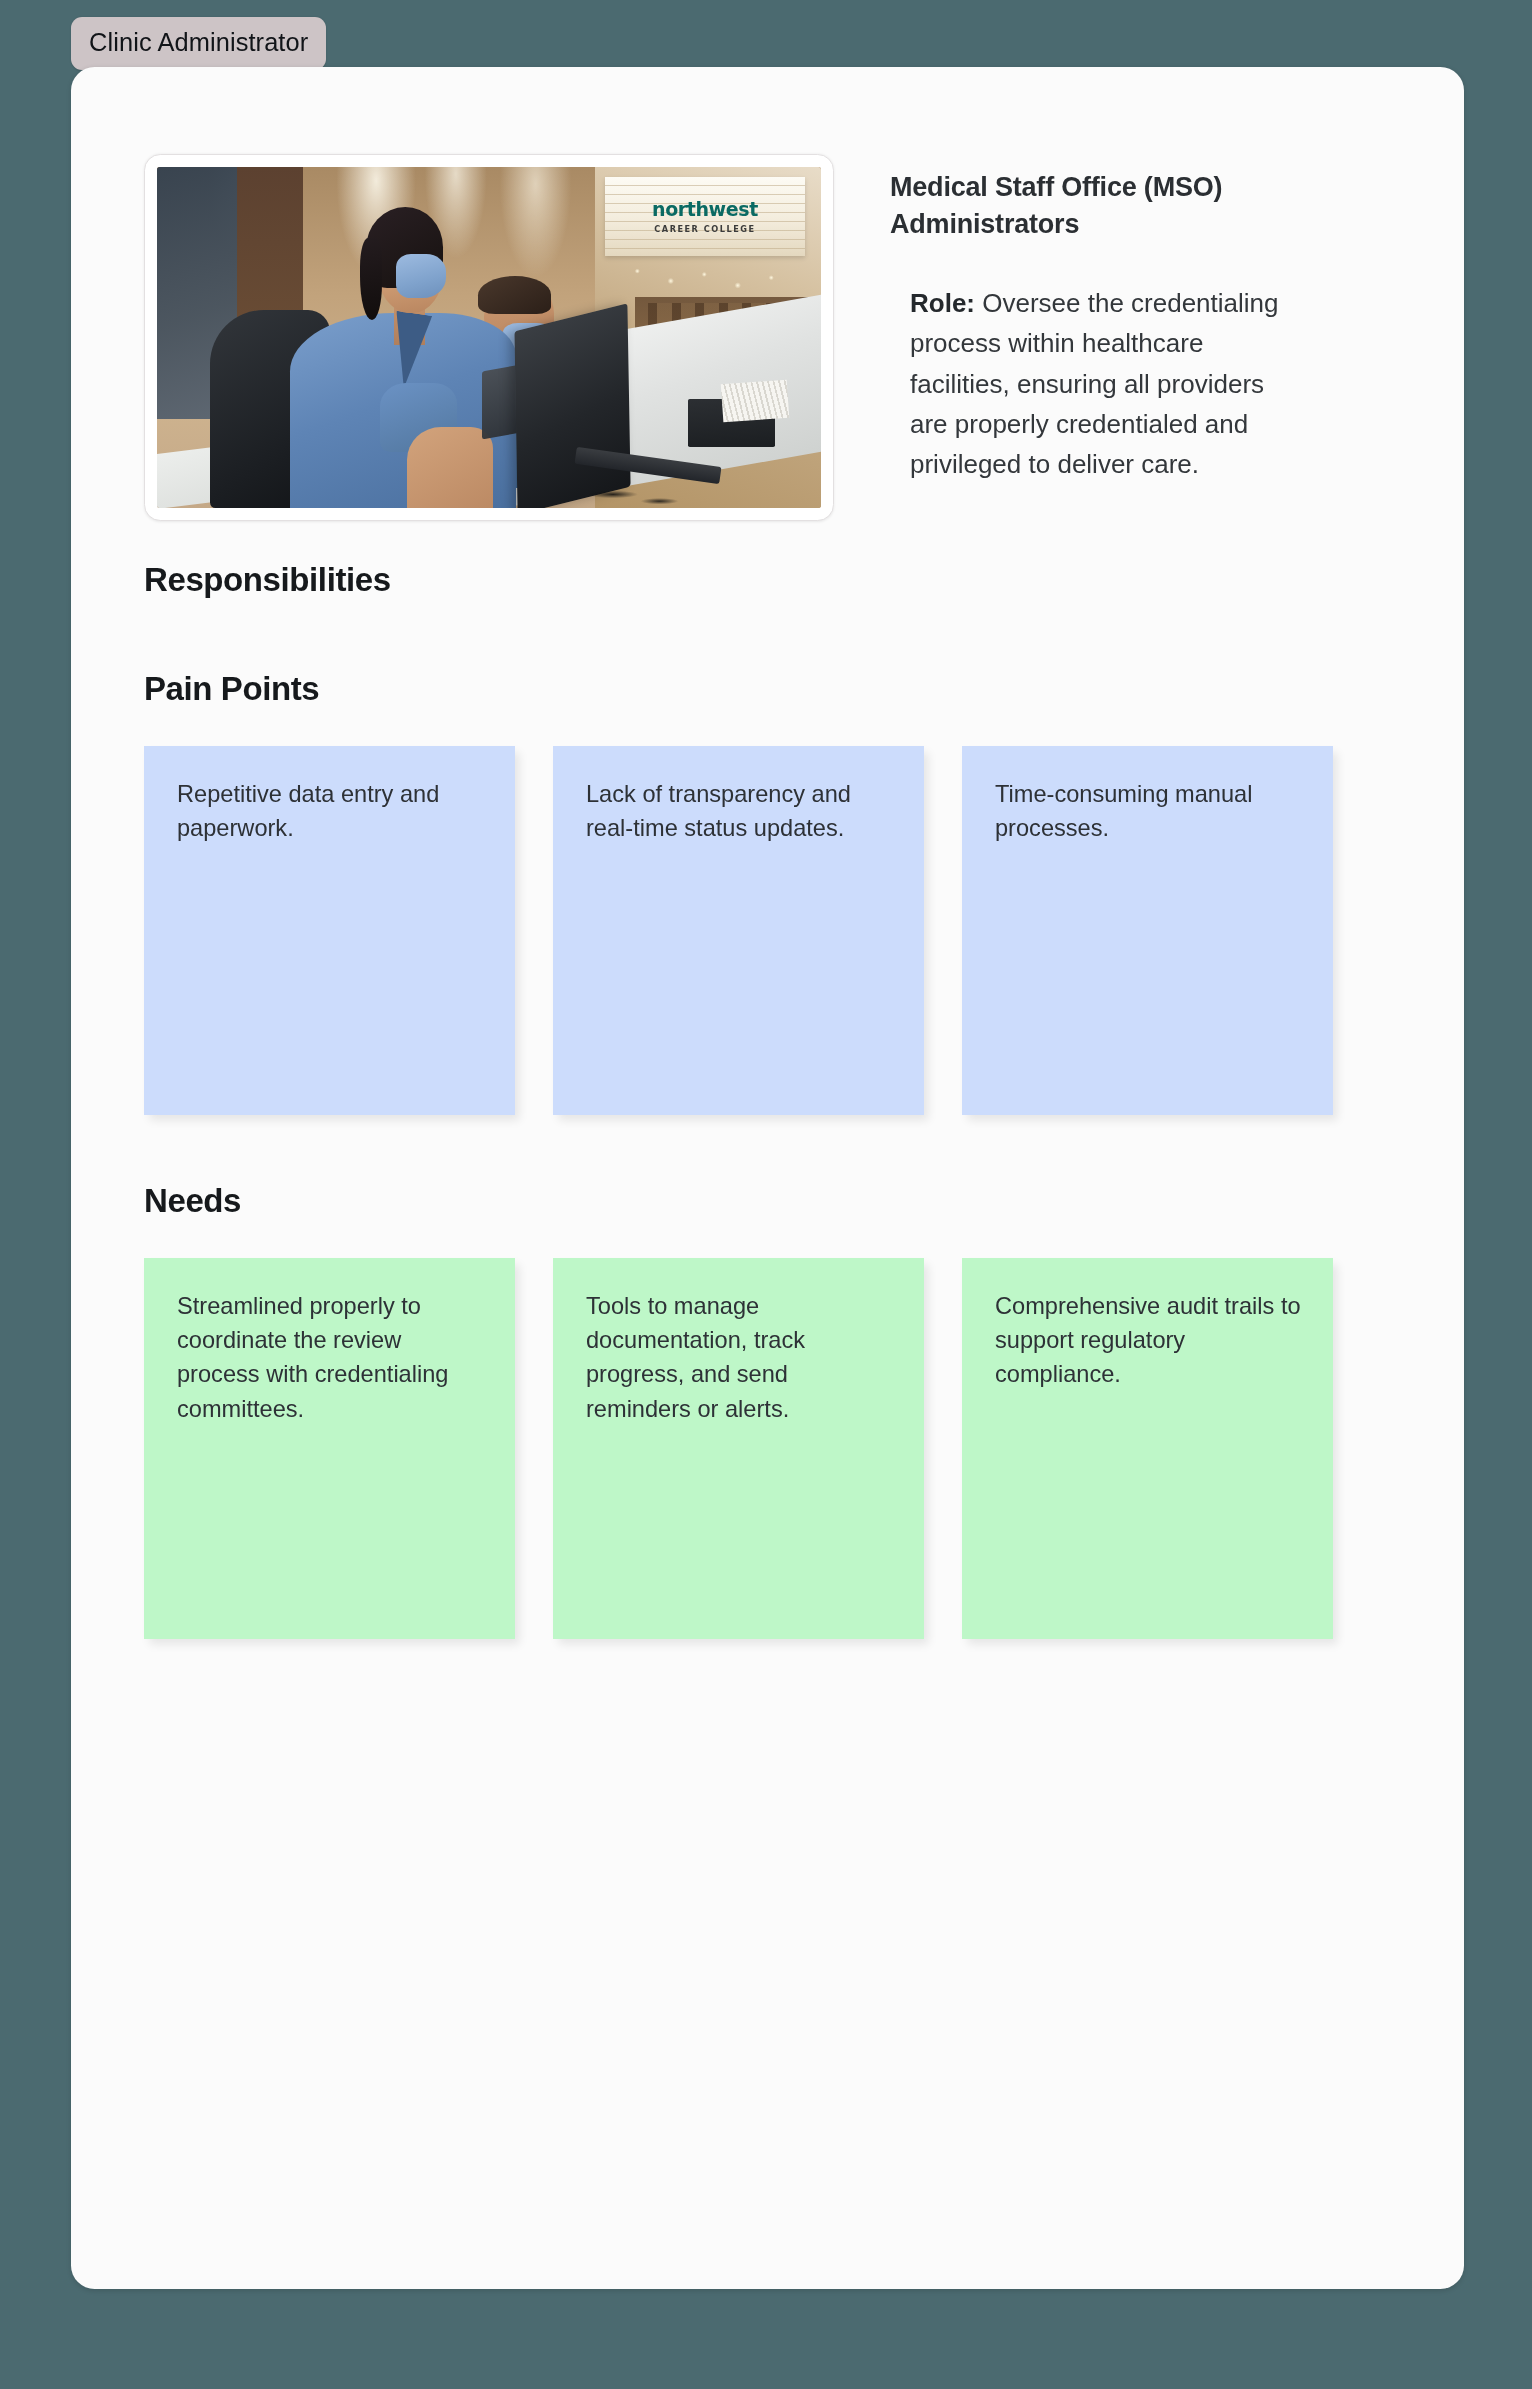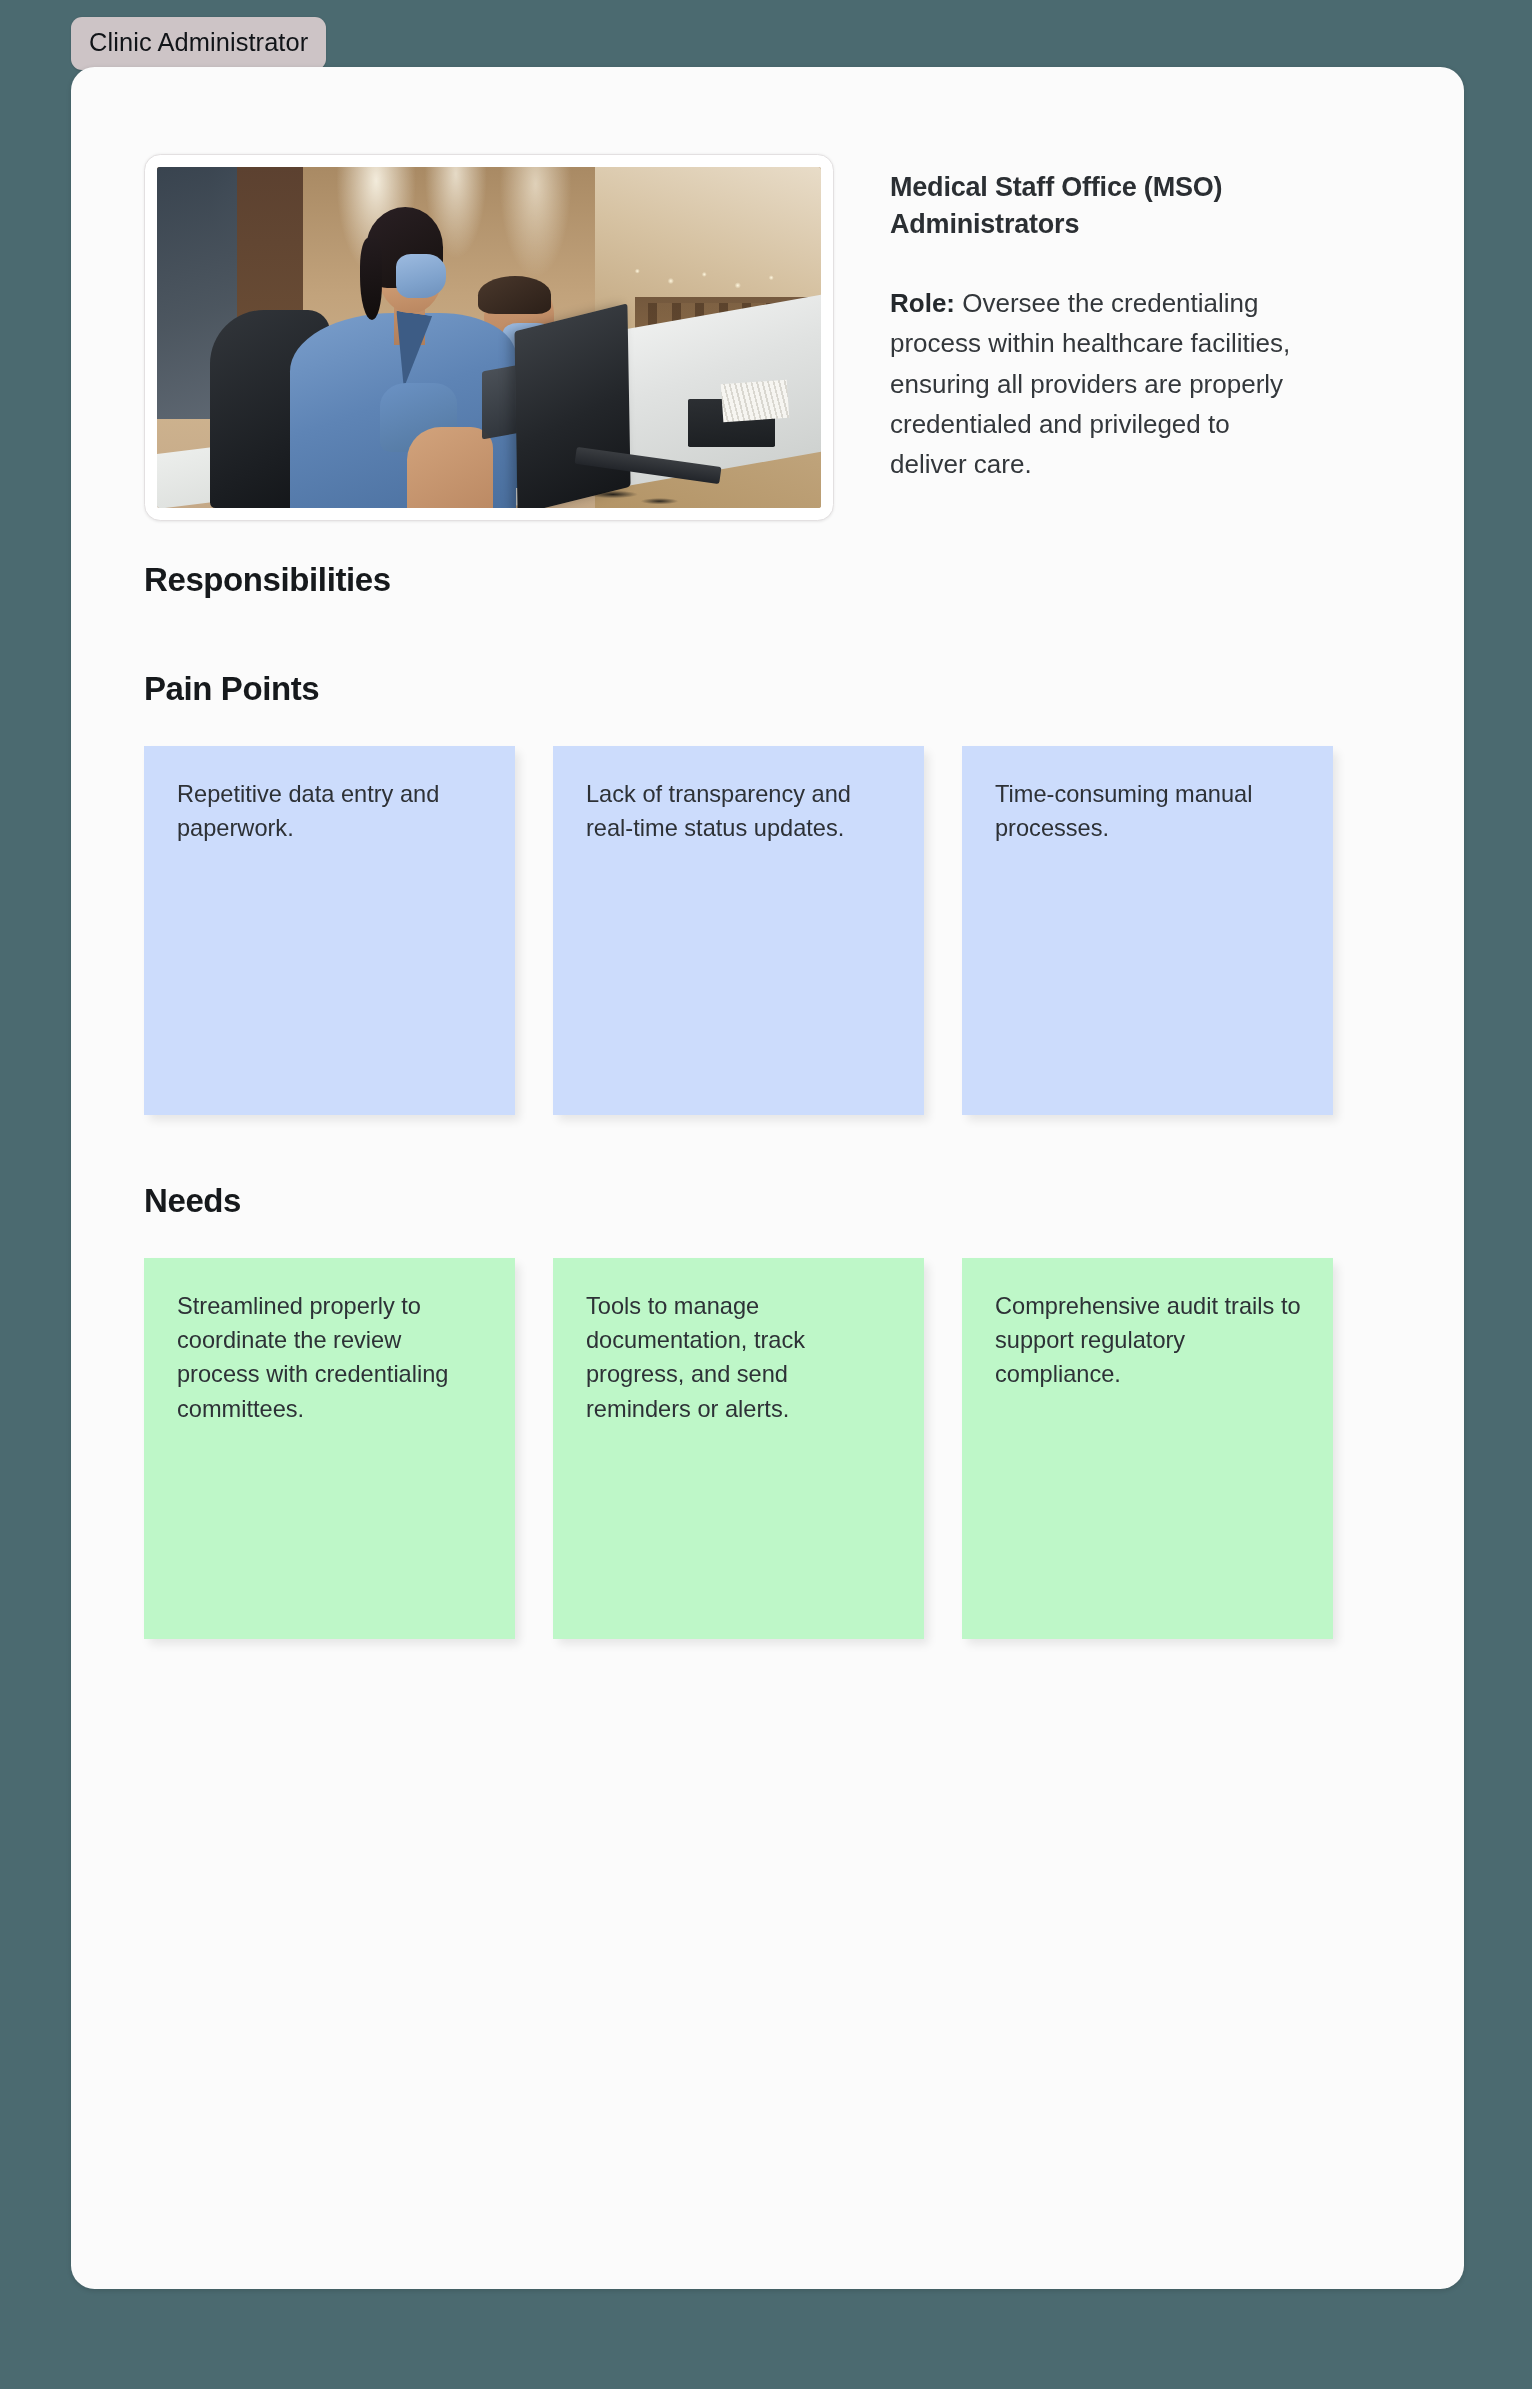--- a/index.html
+++ b/index.html
@@ -279,20 +279,21 @@
     font-weight: bold;
     color: #2b2f33;
     line-height: 1.38;
     letter-spacing: -0.2px;
   }
   .hero-role {
     margin-top: 40px;
     font-size: 26px;
     color: #33373b;
     line-height: 1.55;
+    margin-left: 20px;
   }
   .hero-role b { font-weight: bold; color: #24282c; }
 
   
   .section { padding: 0 0 0 73px; }
   .section-title {
     font-size: 33px;
     font-weight: bold;
     color: #16191c;
     letter-spacing: -0.4px;
@@ -333,20 +334,27 @@
     <div class="hero-figure">
       <div class="photo">
         <div class="ph-bg-wall"></div>
         <div class="ph-darkpanel-l"></div>
         <div class="ph-darkpanel-l2"></div>
         <div class="ph-corridor"></div>
         <div class="ph-corr-dark"></div>
         <div class="ph-corr-doors"></div>
         <div class="ph-ceil-lights"></div>
 
+        <div class="ph-signboard">
+          <div class="ph-sign-lines"></div>
+          <div class="ph-sign-text">
+            <div class="ph-sign-main">northwest</div>
+            <div class="ph-sign-sub">CAREER COLLEGE</div>
+          </div>
+        </div>
 
         <div class="ph-desk"></div>
         <div class="ph-desk2"></div>
         <div class="ph-tray"></div>
         <div class="ph-papers"></div>
 
         <div class="ph-chair"></div>
 
         <div class="ph-nurse2">
           <div class="ph-n2-torso"></div>

